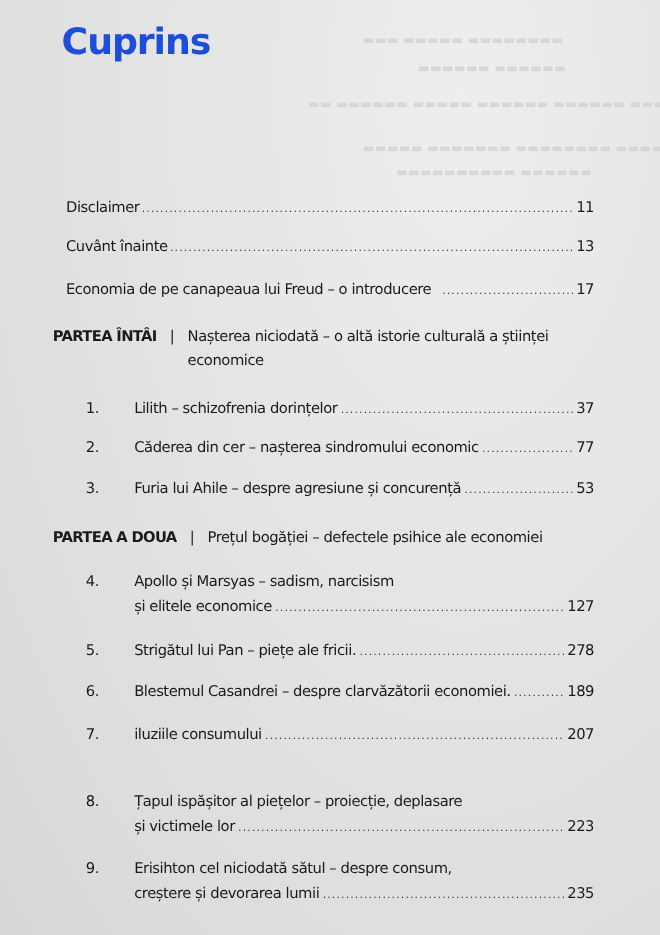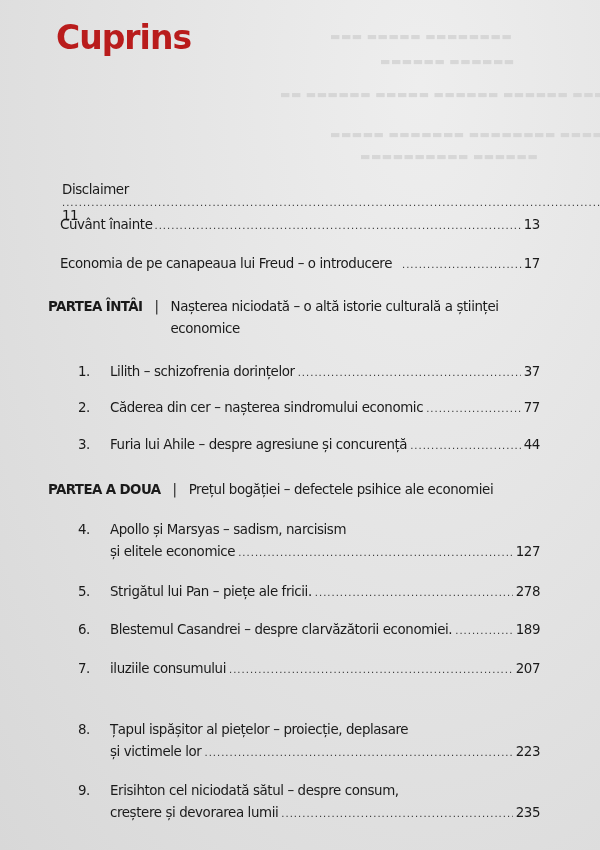--- a/index.html
+++ b/index.html
@@ -12,40 +12,40 @@
       position: relative;
     }
     .page { position: absolute; left: 0; top: 0; width: 600px; height: 850px; }
     .ghost {
       position: absolute; color: #d2d2d2; font-size: 11px; white-space: nowrap;
       letter-spacing: 0.5px; opacity: 0.8;
     }
     .title {
       position: absolute; left: 56px; top: 18px;
       font-family: "DejaVu Sans", sans-serif; font-weight: bold;
-      font-size: 33px; letter-spacing: -1px; color: #b91c1c;
+      font-size: 33px; letter-spacing: -1px; color: #1d4ed8;
     }
     .row {
       position: absolute; left: 60px; width: 480px;
       font-size: 13.4px; letter-spacing: -0.4px;
       display: flex; align-items: baseline; white-space: nowrap;
     }
     .row .lbl { flex: 0 0 auto; }
     .row .dots {
       flex: 1 1 auto; overflow: hidden; margin: 0 2px;
       color: #333; letter-spacing: 1px; font-size: 10px;
     }
     .row .dots::before { content: "........................................................................................................................................................................................"; }
     .row .pg { flex: 0 0 auto; font-weight: normal; }
     .ch {
       position: absolute; left: 78px; width: 462px;
       font-size: 13.4px; letter-spacing: -0.4px;
     }
     .ch .num { position: absolute; left: 0; top: 0; width: 30px; }
-    .ch .body { margin-left: 32px; }
+    .ch .body { margin-left: 44px; }
     .ch .line { display: flex; align-items: baseline; white-space: nowrap; height: 22px; }
     .ch .line .dots {
       flex: 1 1 auto; overflow: hidden; margin: 0 3px;
       color: #333; letter-spacing: 1px; font-size: 10px;
     }
     .ch .line .dots::before { content: "........................................................................................................................................................................................"; }
     .part {
       position: absolute; left: 48px; width: 500px; font-size: 13.4px; letter-spacing: -0.4px;
       display: flex; align-items: flex-start;
     }
@@ -60,21 +60,21 @@
 <div class="page">
 
   <div class="ghost" style="left:330px; top:30px;">▬▬▬ ▬▬▬▬▬ ▬▬▬▬▬▬▬▬</div>
   <div class="ghost" style="left:380px; top:55px;">▬▬▬▬▬▬ ▬▬▬▬▬▬</div>
   <div class="ghost" style="left:280px; top:88px;">▬▬ ▬▬▬▬▬▬ ▬▬▬▬▬ ▬▬▬▬▬▬ ▬▬▬▬▬▬ ▬▬▬</div>
   <div class="ghost" style="left:330px; top:128px;">▬▬▬▬▬ ▬▬▬▬▬▬▬ ▬▬▬▬▬▬▬▬ ▬▬▬▬▬</div>
   <div class="ghost" style="left:360px; top:150px;">▬▬▬▬▬▬▬▬▬▬ ▬▬▬▬▬▬</div>
 
   <h1 class="title">Cuprins</h1>
 
-  <div class="row" style="top:182px;flex-direction:column;">
+  <div class="row" style="top:182px;">
     <span class="lbl">Disclaimer</span>
     <span class="dots"></span>
     <span class="pg">11</span>
   </div>
   <div class="row" style="top:217px;justify-content:flex-end;">
     <span class="lbl">Cuvânt înainte</span>
     <span class="dots"></span>
     <span class="pg">13</span>
   </div>
   <div class="row" style="top:256px;">
@@ -108,21 +108,21 @@
         <span>77</span>
       </div>
     </div>
   </div>
   <div class="ch" style="top:437px;">
     <span class="num">3.</span>
     <div class="body">
       <div class="line">
         <span>Furia lui Ahile – despre agresiune și concurență</span>
         <span class="dots"></span>
-        <span>44</span>
+        <span>53</span>
       </div>
     </div>
   </div>
 
   <div class="part" style="top:479px;">
     <span class="plabel">PARTEA A DOUA</span>
     <span class="sep">|</span>
     <span class="ptitle">Prețul bogăției – defectele psihice ale economiei</span>
   </div>
 

